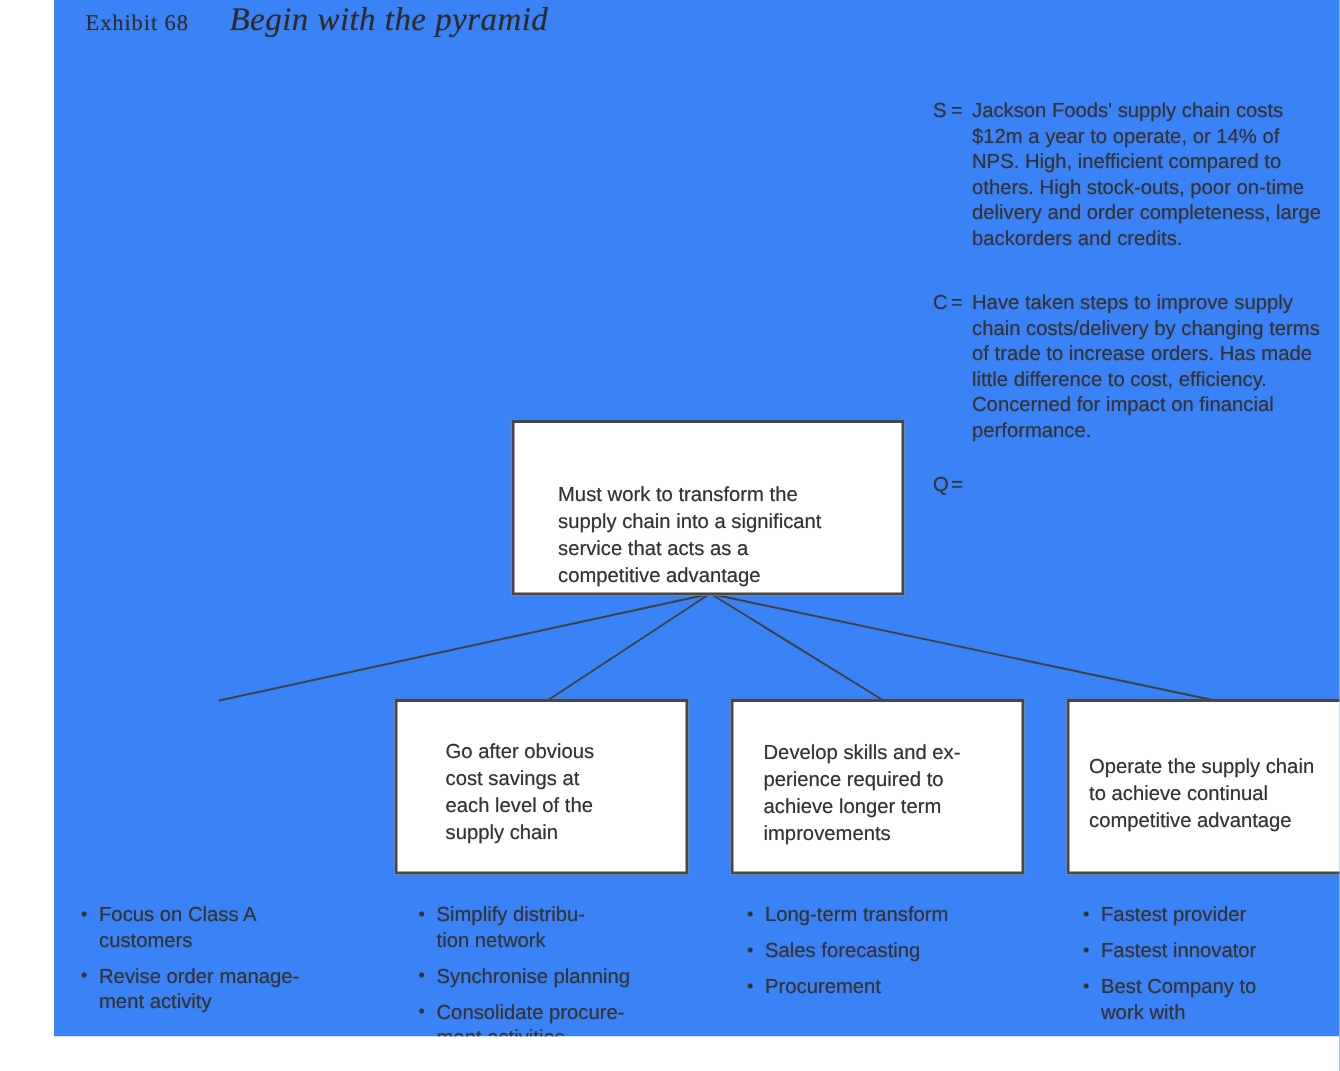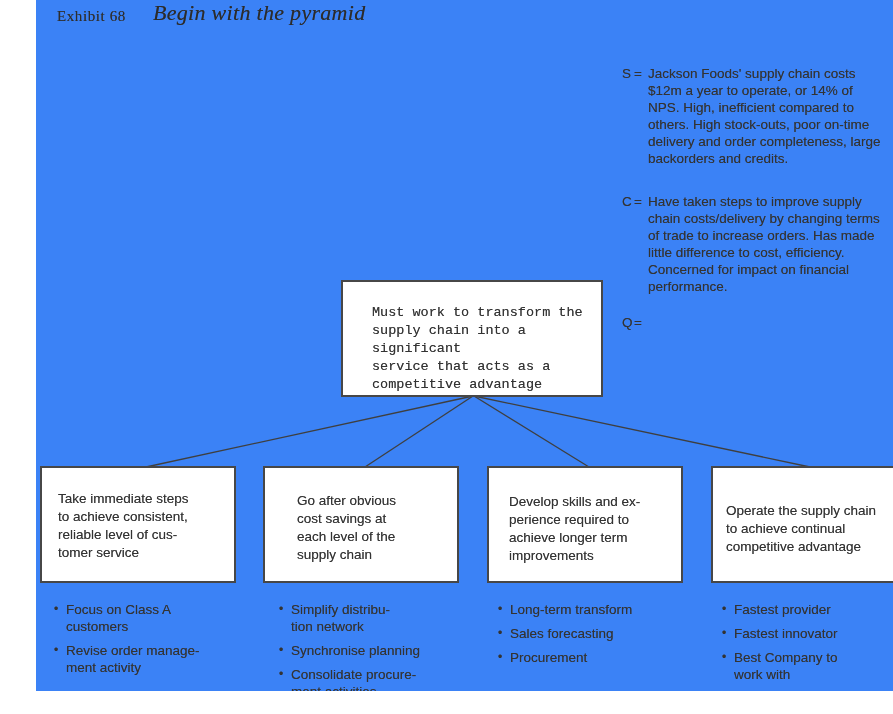--- a/index.html
+++ b/index.html
@@ -34,21 +34,21 @@
   .legend-equals { flex: none; width: 14px; }
   .legend-text { margin: 0; white-space: pre-line; }
   
   .connectors { position: absolute; left: 0; top: 0; width: 893px; height: 714px; }
   .connectors line { stroke: #3f3f3f; stroke-width: 1.3; }
   
   .apex-box {
     position: absolute; left: 305px; top: 280px; width: 262px; height: 117px;
     border: 2px solid #474747; box-sizing: border-box; background: #ffffff;
   }
-  .apex-box p { margin: 0; padding: 22px 8px 0 29px; font-size: 13.5px; line-height: 18px; white-space: pre-line; font-family: Liberation Mono, monospace; }
+  .apex-box p { margin: 0; padding: 39px 8px 0 29px; font-size: 13.5px; line-height: 18px; white-space: pre-line; }
   
   .col-box {
     position: absolute; top: 466px; height: 117px;
     border: 2px solid #474747; box-sizing: border-box; background: #ffffff;
   }
   .col-box p { margin: 0; font-size: 13.5px; line-height: 18px; white-space: pre-line; }
   .box-0 { left: 4px;   width: 196px; }
   .box-1 { left: 227px; width: 196px; }
   .box-2 { left: 451px; width: 196px; }
   .box-3 { left: 675px; width: 197px; }
@@ -109,26 +109,20 @@
     </div>
   </div>
 
   <div class="apex-box">
     <p>Must work to transform the
 supply chain into a significant
 service that acts as a
 competitive advantage</p>
   </div>
 
-  <div class="col-box box-0">
-    <p>Take immediate steps
-to achieve consistent,
-reliable level of cus-
-tomer service</p>
-  </div>
   <div class="col-box box-2">
     <p>Develop skills and ex-
 perience required to
 achieve longer term
 improvements</p>
   </div>
   <div class="col-box box-1">
     <p>Go after obvious
 cost savings at
 each level of the

